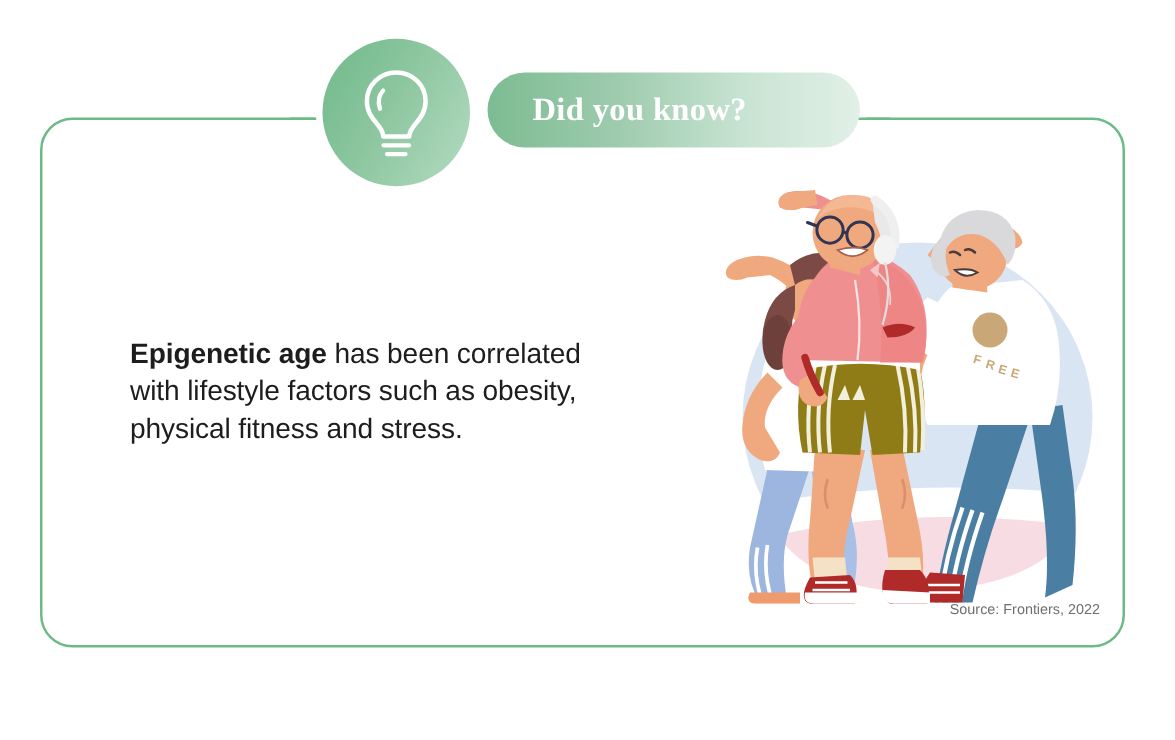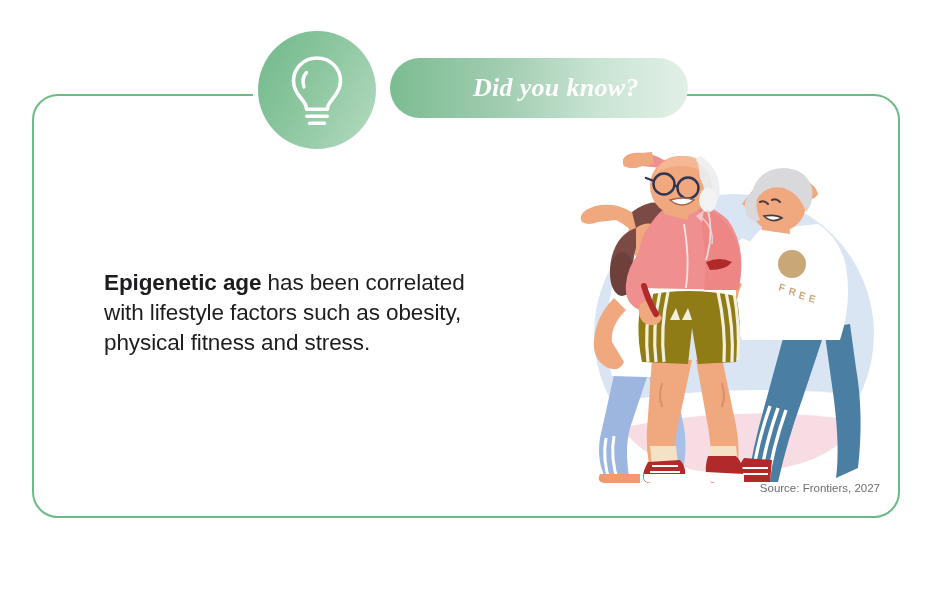--- a/index.html
+++ b/index.html
@@ -61,27 +61,26 @@
     left: 132px;
     top: 27px;
     width: 298px;
     height: 60px;
     border-radius: 30px;
     background: linear-gradient(90deg, #7cbc92 0%, #9ecbae 35%, #c9e4d3 70%, #e2f0e7 100%);
     display: flex;
     align-items: center;
   }
   #badge-title {
-    margin-left: 83px;
+    margin-left: 36px;
     color: #ffffff;
     font-family: "Liberation Serif", "DejaVu Serif", serif;
     font-weight: bold;
     font-size: 26px;
     letter-spacing: 0.3px;
-    font-style: italic;
   }
   #badge-circle {
     position: absolute;
     left: 0;
     top: 0;
     width: 118px;
     height: 118px;
     border-radius: 50%;
     background: linear-gradient(120deg, #70b98a 0%, #8cc69f 45%, #b4dbc1 100%);
   }
@@ -148,21 +147,21 @@
       <path d="M18.5 17.5 C15.2 21 14.2 26.5 16 32" stroke="#ffffff" stroke-width="3.4" stroke-linecap="round" fill="none"></path>
       <line x1="18.8" y1="61.2" x2="39.2" y2="61.2" stroke="#ffffff" stroke-width="3.4" stroke-linecap="round"></line>
       <line x1="21.6" y1="68.2" x2="36.4" y2="68.2" stroke="#ffffff" stroke-width="3.4" stroke-linecap="round"></line>
     </svg>
   </div>
 
 </div>
 
 <p id="fact-text"><b>Epigenetic age</b><span> has been correlated with lifestyle factors such as obesity, physical fitness and stress.</span></p>
 
-<div id="source-note">Source: Frontiers, 2027</div>
+<div id="source-note">Source: Frontiers, 2022</div>
 
 <svg id="illustration" viewBox="0 0 350 345" fill="none">
 
   <g>
     <ellipse cx="178" cy="196" rx="140" ry="140" fill="#d9e5f3"></ellipse>
     <path d="M52 265 Q178 243 316 258 L316 290 Q250 338 160 336 Q86 330 52 288 Z" fill="#ffffff"></path>
     <path d="M66 290 Q176 266 300 282 Q282 330 178 336 Q96 334 66 290 Z" fill="#f7dde3"></path>
   </g>
 
   <g>

